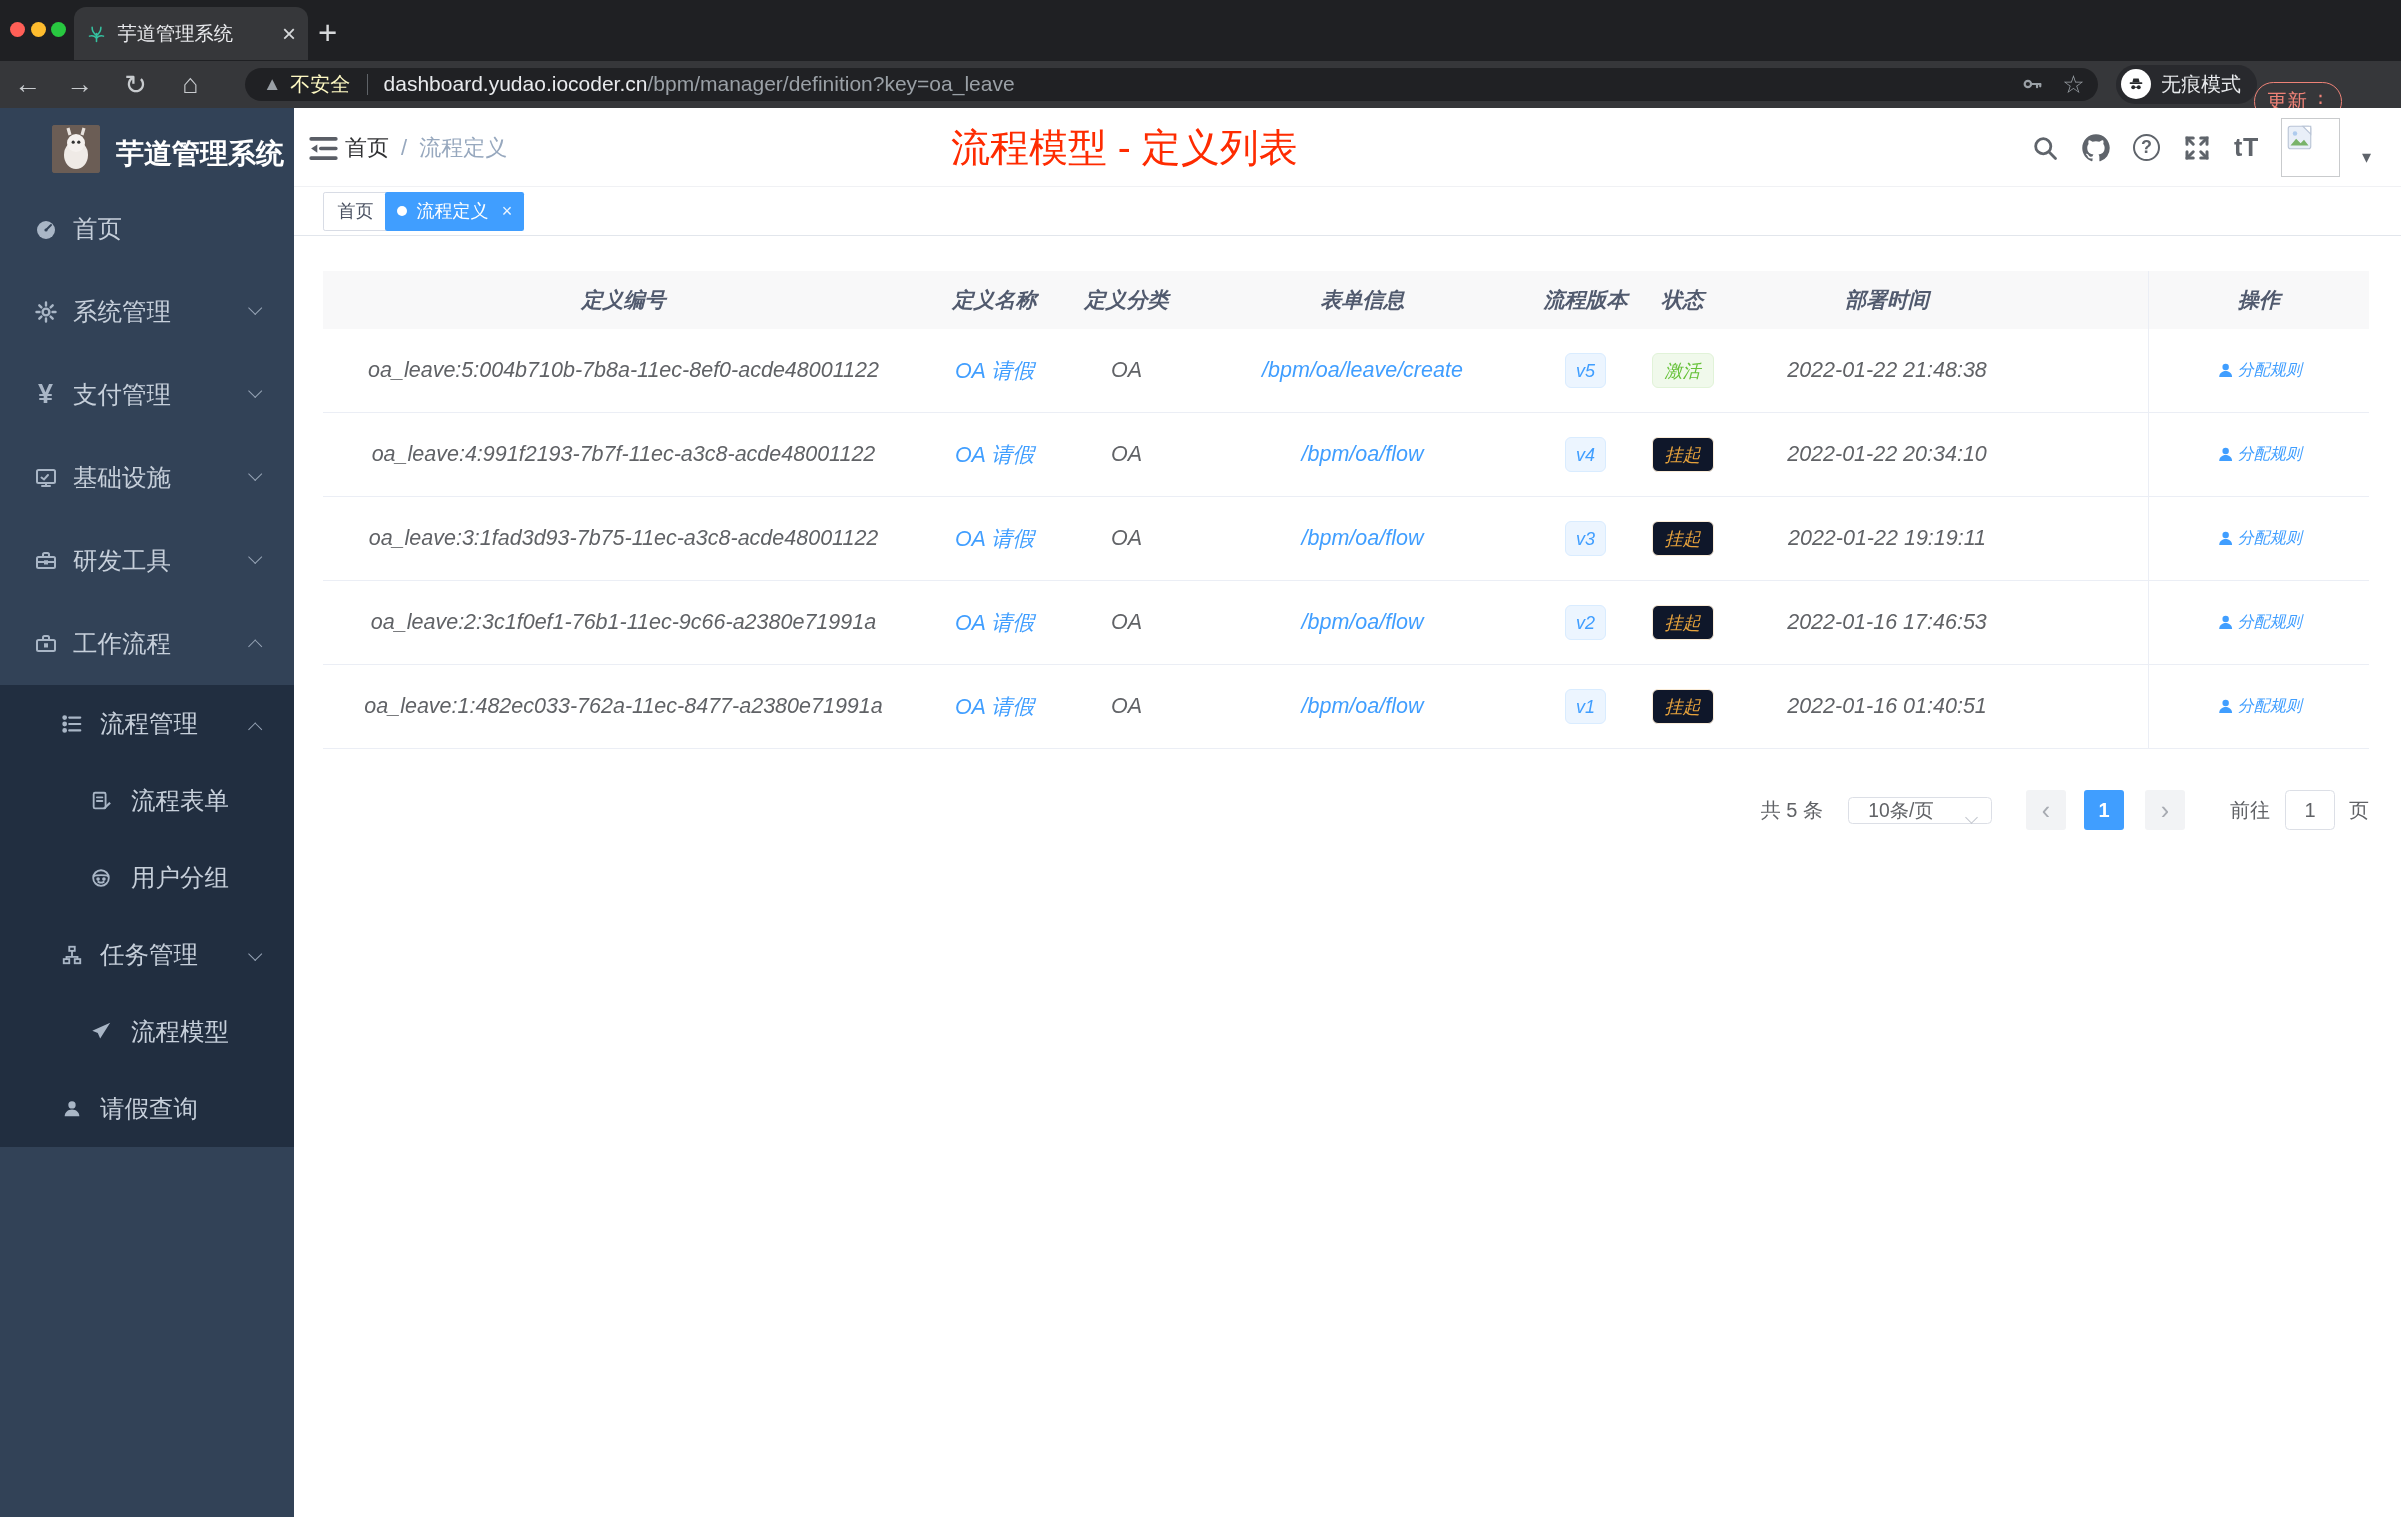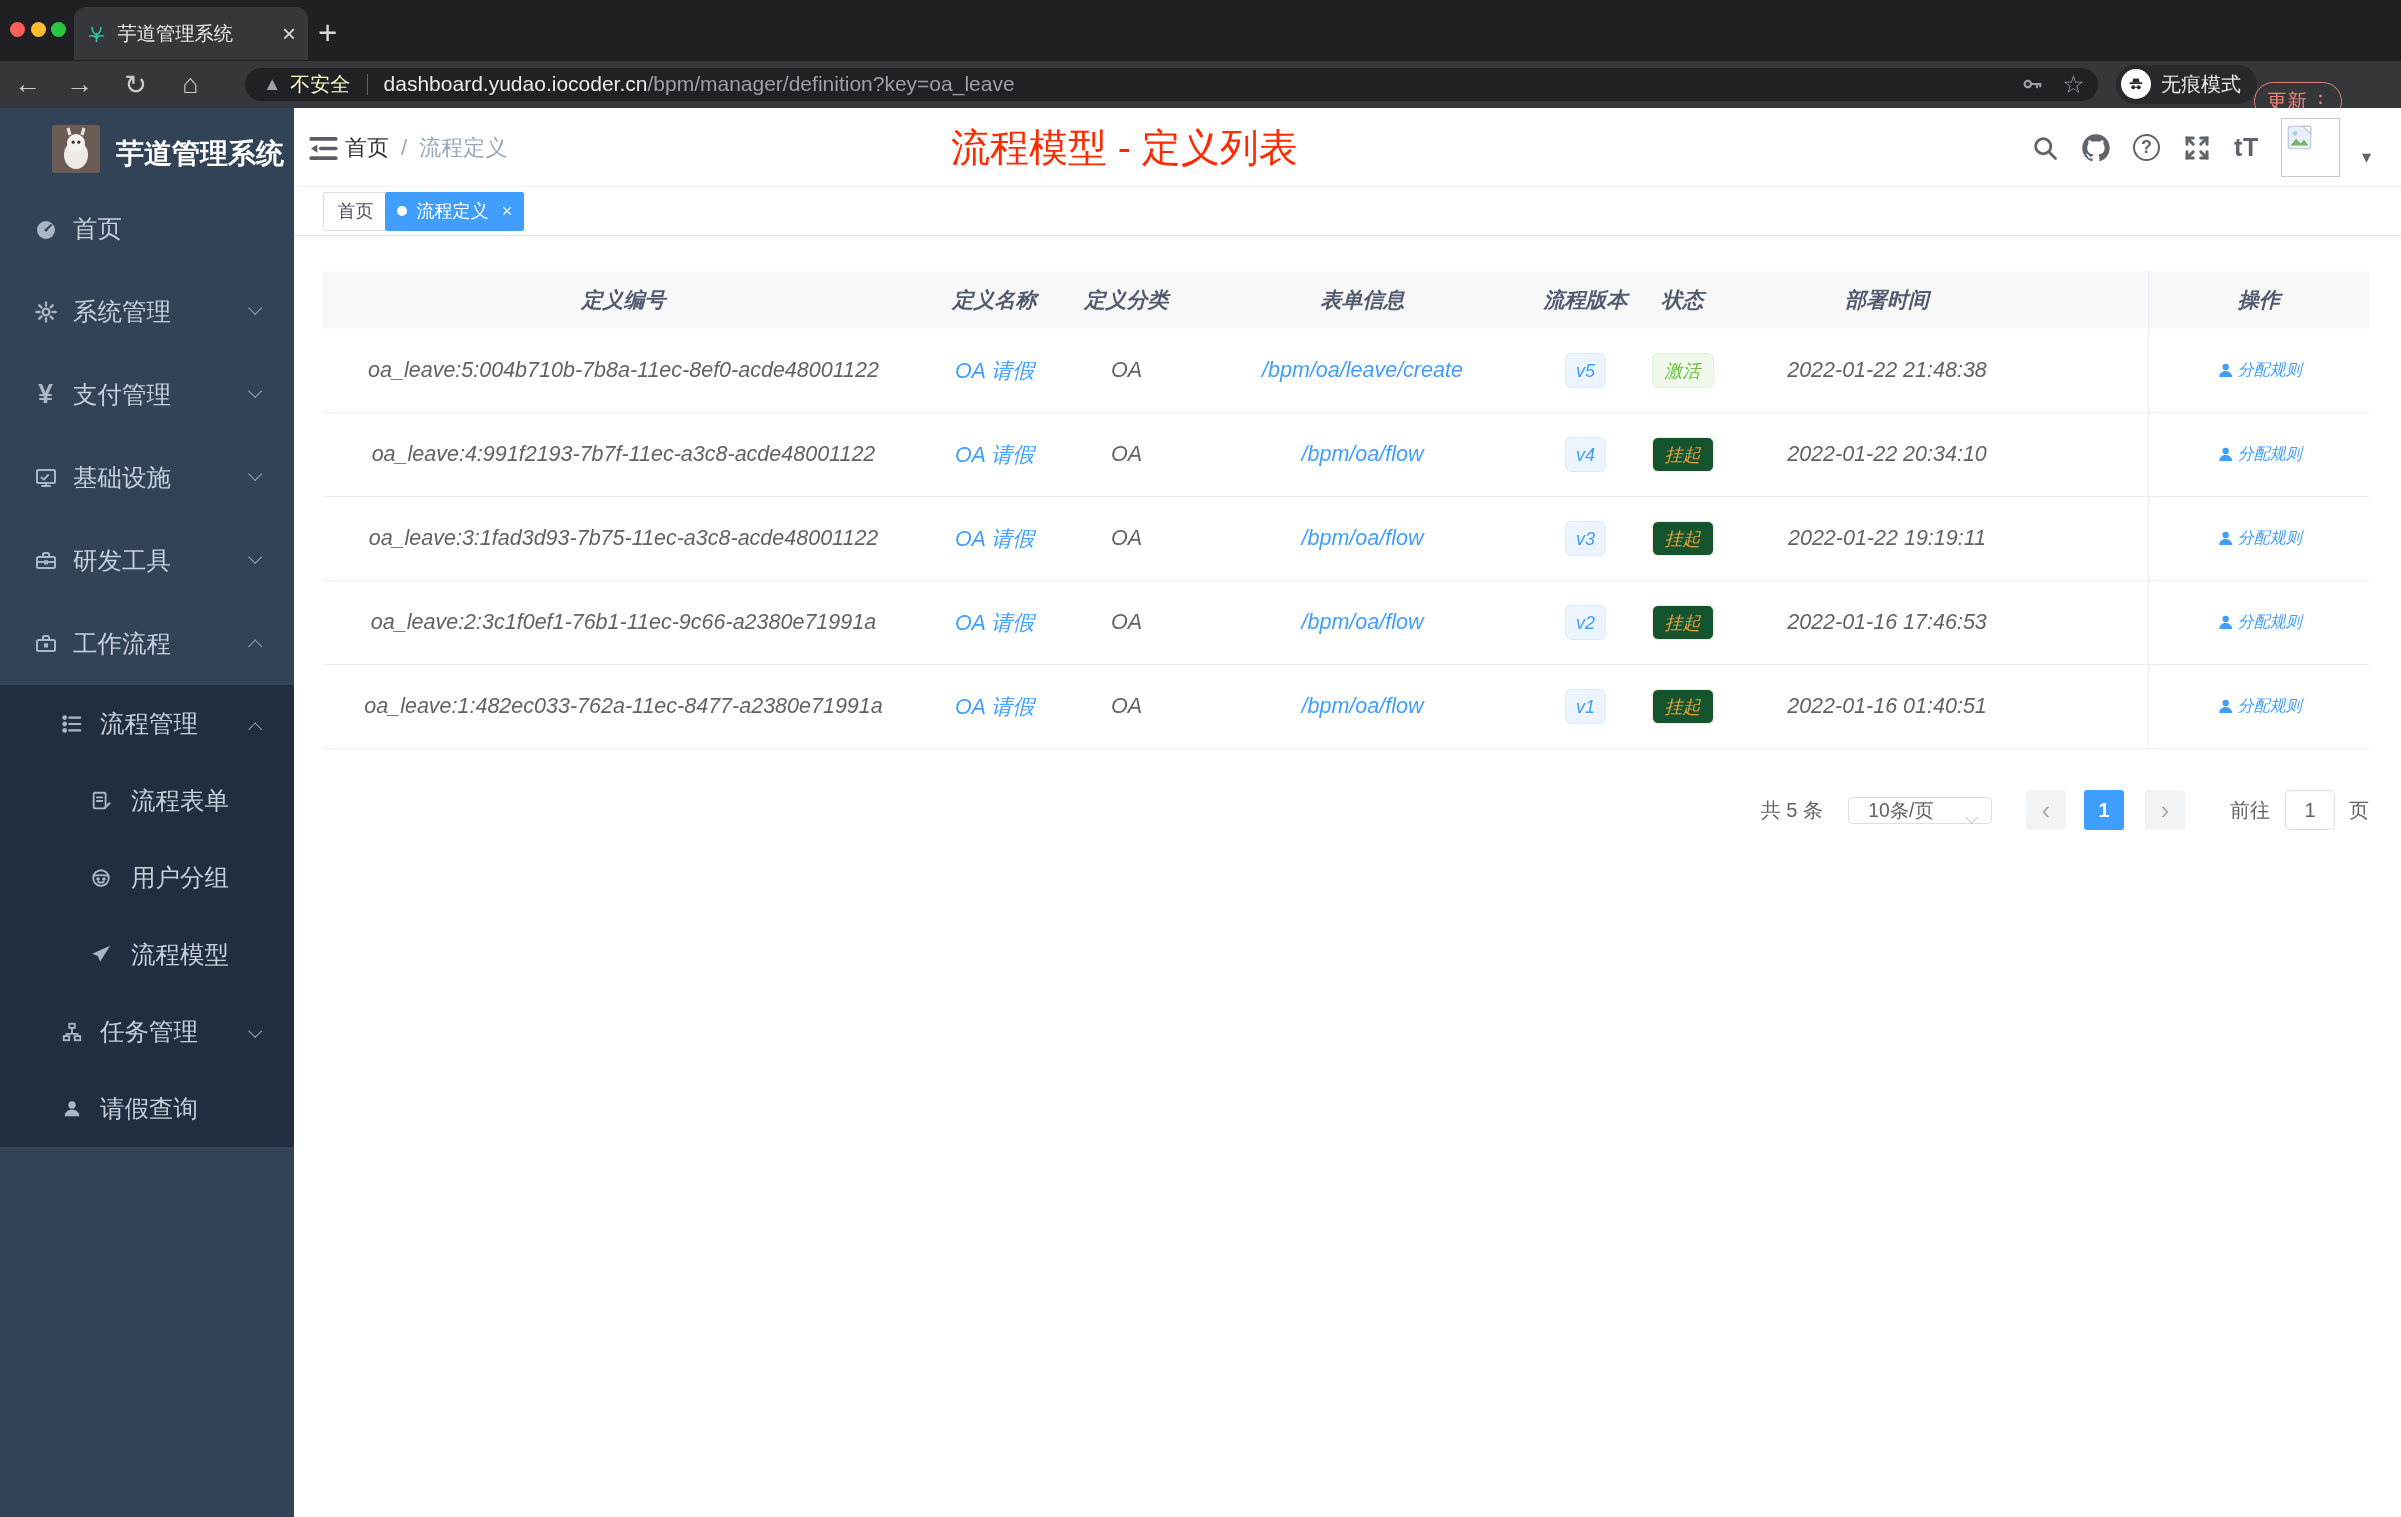--- a/index.html
+++ b/index.html
@@ -97,21 +97,21 @@
   .thead { height:58px; background:#f8f8f9; font-weight:bold; color:#515a6e; font-size:21px; }
   .tr { height:84px; border-bottom:0.7px solid #ebeef5; font-size:21.5px; color:#606266; background:#fff; }
   .cell { display:flex; align-items:center; justify-content:center; text-align:center; height:100%; }
   .c1{width:601px}.c2{width:141px}.c3{width:123px}.c4{width:349px}.c5{width:97px}
   .c6{width:97px}.c7{width:312px}.c8{width:105px}
   .c9{width:221px;border-left:0.7px solid #ebeef5;}
   .link { color:#409eff; cursor:pointer; }
   .badge-ver { background:#ecf5ff; border:0.7px solid #d9ecff; color:#409eff; border-radius:6px; padding:7.4px 10.4px; font-size:18px; line-height:1; }
   .badge-st { border-radius:6px; padding:7.4px 12px; font-size:18px; line-height:1; }
   .st-active { background:#f0f9eb; border:0.7px solid #e1f3d8; color:#67c23a; }
-  .st-suspend { background:#14532d; border:0.7px solid #faecd8; color:#e6a23c; }
+  .st-suspend { background:#0f172a; border:0.7px solid #faecd8; color:#e6a23c; }
   .action { display:inline-flex; align-items:center; gap:2px; color:#409eff; font-size:16px; cursor:pointer; }
 
   .pager { width:2046px; margin-top:41px; display:flex; align-items:center; justify-content:flex-end; font-size:20px; color:#606266; }
   .pg-total { margin-right:25px; }
   .pg-select { width:144px; height:27px; border:0.7px solid #dcdfe6; border-radius:4.5px; position:relative;
                display:flex; align-items:center; padding-left:19.3px; margin-right:34px; font-size:19.3px; color:#606266; background:#fff; }
   .pg-select .chev2 { position:absolute; right:15px; top:15px; width:9px; height:9px;
                       border-right:1.5px solid #c0c4cc; border-bottom:1.5px solid #c0c4cc; transform:rotate(45deg); }
   .pg-btn { width:40px; height:40px; border-radius:3px; background:#f2f3f5; color:#a8abb2; font-size:25px;
             display:flex; align-items:center; justify-content:center; }
@@ -298,40 +298,40 @@
               <svg width="22" height="22" viewBox="0 0 24 24" stroke="currentColor" stroke-width="2" fill="none" stroke-linecap="round">
                 <circle cx="12" cy="12" r="8.5"></circle>
                   <path d="M4 10c2.5-1.5 13.5-1.5 16 0"></path>
                   <circle cx="8.8" cy="13.2" r="1" fill="currentColor"></circle>
                   <circle cx="15.2" cy="13.2" r="1" fill="currentColor"></circle>
                   <path d="M9 16.2c2 1.2 4 1.2 6 0"></path>
                 </svg>
             </span>
             <span class="lbl">用户分组</span>
           </div>
-          <div class="mi d2">
-            <span class="ic">
-              <svg width="22" height="22" viewBox="0 0 24 24" fill="currentColor">
-                <path d="M22 2 2.5 10.5l6 2.6 2.6 6L22 2z"></path>
-                  <path d="M8.5 13.1 22 2 10.8 15.4z" opacity=".55"></path>
-                </svg>
-            </span>
-            <span class="lbl">流程模型</span>
-          </div>
           <div class="mi d1">
             <span class="ic">
               <svg width="22" height="22" viewBox="0 0 24 24" stroke="currentColor" stroke-width="2" fill="none" stroke-linecap="round">
                 <rect x="9" y="3" width="6" height="4.5"></rect>
                   <rect x="3" y="16.5" width="6" height="4.5"></rect>
                   <rect x="15" y="16.5" width="6" height="4.5"></rect>
                 <path d="M12 7.5v4M6 16.5v-2.5h12v2.5M12 11.5v2.5"></path>
                 </svg>
             </span>
             <span class="lbl">任务管理</span>
             <span class="chev down"></span>
+          </div>
+          <div class="mi d2">
+            <span class="ic">
+              <svg width="22" height="22" viewBox="0 0 24 24" fill="currentColor">
+                <path d="M22 2 2.5 10.5l6 2.6 2.6 6L22 2z"></path>
+                  <path d="M8.5 13.1 22 2 10.8 15.4z" opacity=".55"></path>
+                </svg>
+            </span>
+            <span class="lbl">流程模型</span>
           </div>
           <div class="mi d1">
             <span class="ic">
               <svg width="22" height="22" viewBox="0 0 24 24" fill="currentColor">
                 <circle cx="12" cy="7.5" r="4"></circle>
                   <path d="M4 20c0-4.4 3.6-7.5 8-7.5s8 3.1 8 7.5z"></path>
                 </svg>
             </span>
             <span class="lbl">请假查询</span>
           </div>

